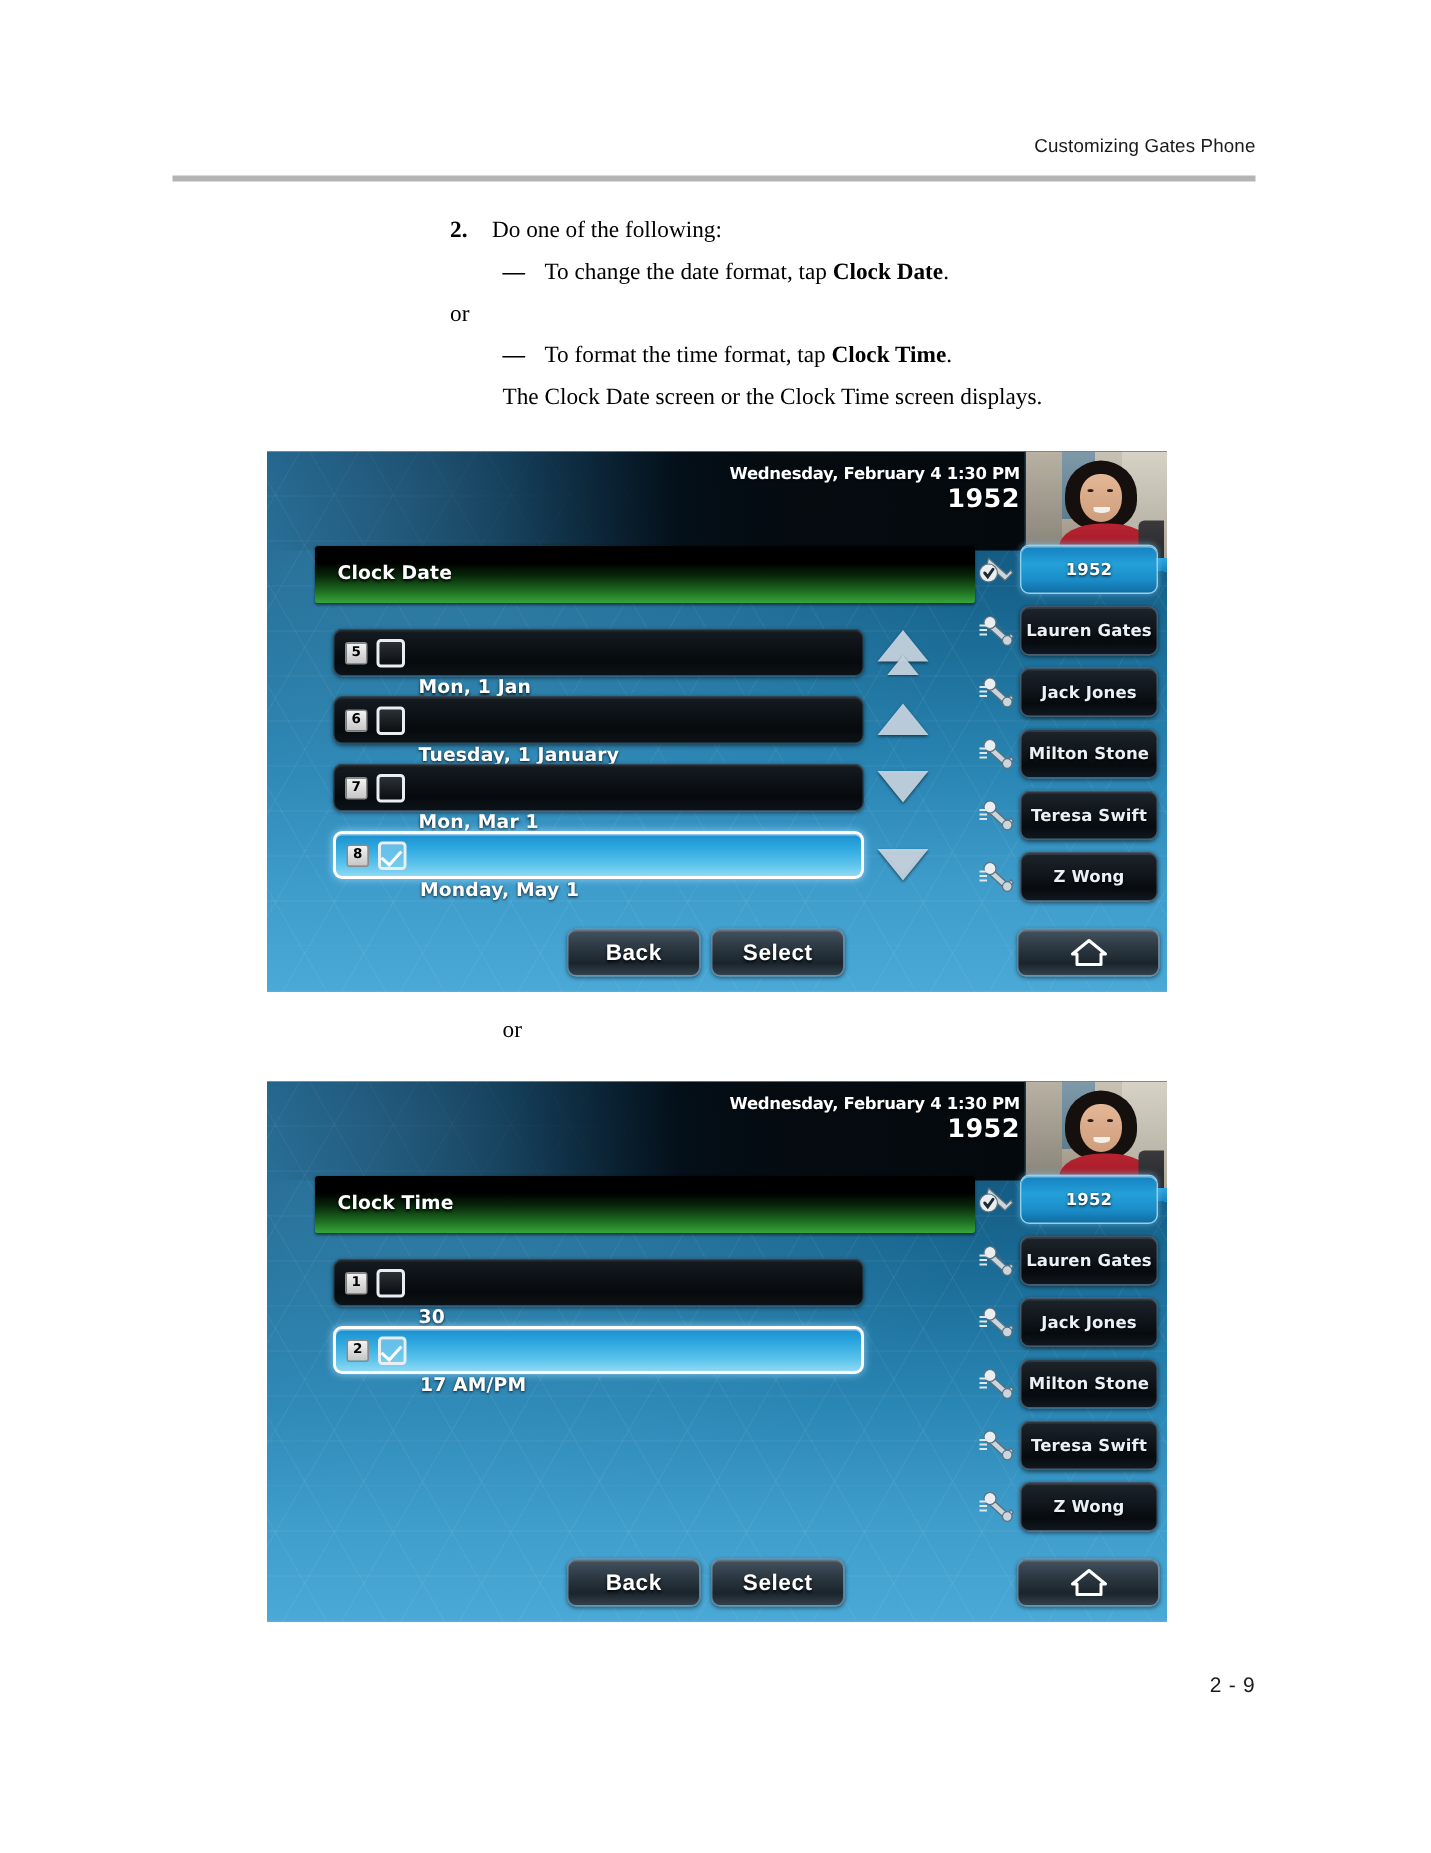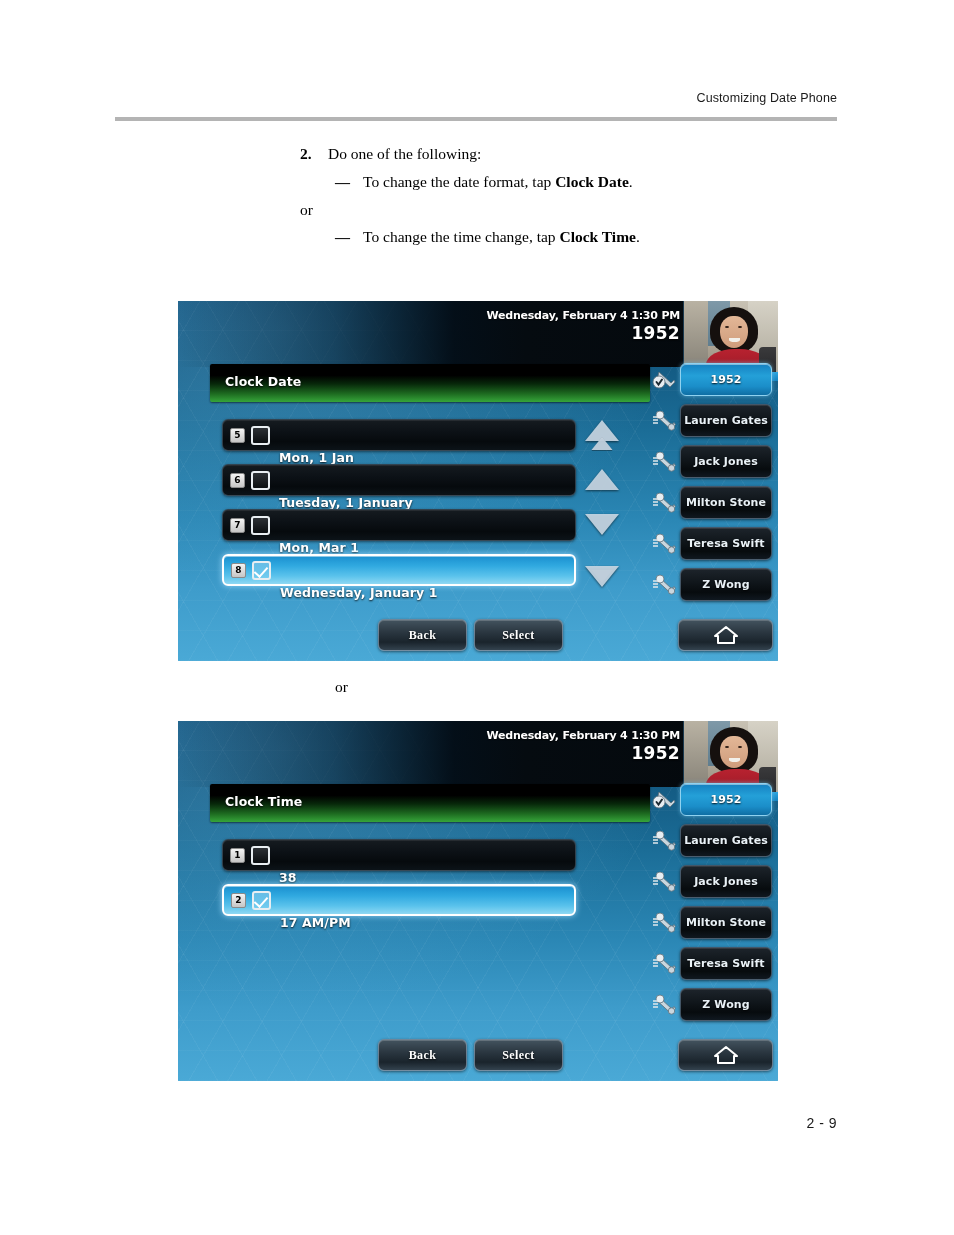--- a/index.html
+++ b/index.html
@@ -402,22 +402,22 @@
     border-radius: 6px;
     background: linear-gradient(to bottom, #3d4d5a 0%, #2a3views 1%, #27333d 38%, #18222a 72%, #2b3945 100%);
     background: linear-gradient(to bottom, #43535f 0%, #2b3741 40%, #1a242c 74%, #33424e 100%);
     border: 1px solid rgba(160,190,215,0.55);
     box-shadow: inset 0 1px 0 rgba(255,255,255,0.18), 0 1px 3px rgba(0,0,0,0.5);
     display: flex;
     align-items: center;
     justify-content: center;
   }
   .soft-label {
-    font-family: Liberation Serif, serif;
-    font-size: 12px;
+    font-family: Liberation Sans, sans-serif;
+    font-size: 15px;
     font-weight: bold;
     color: #ffffff;
     letter-spacing: 0.4px;
     text-shadow: 0 1px 2px rgba(0,0,0,0.9);
   }
   #sk-back  { left: 200px; width: 89px; }
   #sk-select{ left: 296px; width: 89px; }
   #sk-home  { left: 500px; width: 95px; }
 
   .home-icon { width: 28px; height: 22px; }
@@ -442,43 +442,44 @@
     font-family: "Liberation Sans", sans-serif;
     font-size: 14px;
     color: #1a1a1a;
     letter-spacing: 0.5px;
   }
 </style>
 </head>
 <body>
 
 <div class="doc-header">
-  <span class="doc-header-text">Customizing Date Phone</span>
+  <span class="doc-header-text">Customizing Gates Phone</span>
 </div>
 <div class="header-rule"></div>
 
 <div class="body-block">
 
   <div class="step-row">
     <span class="step-num">2.</span>
     <span class="step-text">Do one of the following:</span>
   </div>
 
   <div class="dash-row">
     <span class="dash-mark">—</span>
     <span class="dash-text"><span>To change the date format, tap </span><b class="kw">Clock Date</b><span>.</span></span>
   </div>
 
   <div class="or-row">or</div>
 
   <div class="dash-row">
     <span class="dash-mark">—</span>
-    <span class="dash-text"><span>To change the time change, tap </span><b class="kw">Clock Time</b><span>.</span></span>
-  </div>
-
+    <span class="dash-text"><span>To format the time format, tap </span><b class="kw">Clock Time</b><span>.</span></span>
+  </div>
+
+  <div class="plain-row">The Clock Date screen or the Clock Time screen displays.</div>
 </div>
 
 <div class="phone" id="phone-date">
   <div class="phone-bg"></div>
 
   <div class="status-strip">
     <div class="status-text">Wednesday, February 4  1:30 PM</div>
     <div class="status-ext">1952</div>
     <div class="avatar">
       <div class="av-wall-l"></div>
@@ -511,21 +512,21 @@
       <span class="row-label">Tuesday, 1 January</span>
     </div>
     <div class="list-row">
       <span class="row-index">7</span>
       <span class="row-check"></span>
       <span class="row-label">Mon, Mar 1</span>
     </div>
     <div class="list-row selected">
       <span class="row-index">8</span>
       <span class="row-check checked"></span>
-      <span class="row-label">Wednesday, January 1</span>
+      <span class="row-label">Monday, May 1</span>
     </div>
   </div>
 
   <div class="arrows">
     <div class="arrow a1">
       <span class="tri up"></span>
         <span class="tri up small"></span>
     </div>
     <div class="arrow a2">
       <span class="tri up"></span>
@@ -660,21 +661,21 @@
   </div>
 
   <div class="title-bar">
     <span class="title-text">Clock Time</span>
   </div>
 
   <div class="list-area" id="time-list">
     <div class="list-row">
       <span class="row-index">1</span>
       <span class="row-check"></span>
-      <span class="row-label">38</span>
+      <span class="row-label">30</span>
     </div>
     <div class="list-row selected">
       <span class="row-index">2</span>
       <span class="row-check checked"></span>
       <span class="row-label">17 AM/PM</span>
     </div>
   </div>
 
   <div class="linekeys">
     <div class="linekey">

